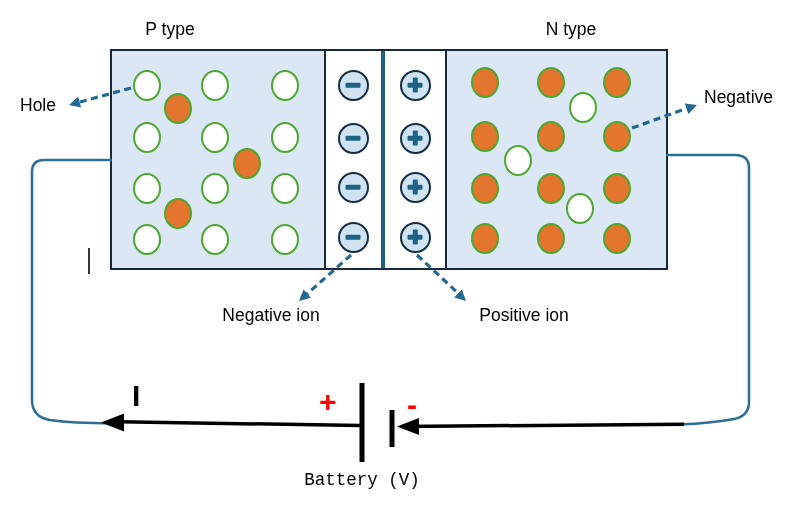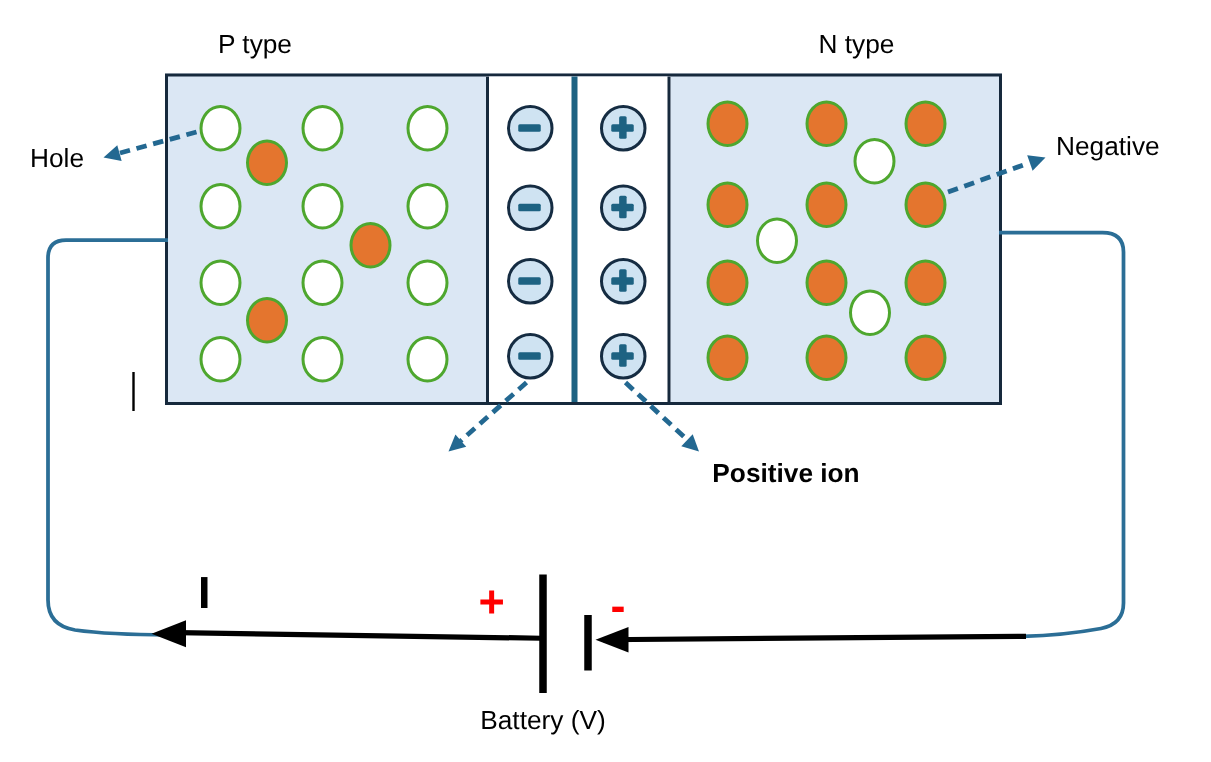--- a/index.html
+++ b/index.html
@@ -134,18 +134,19 @@
     <polygon points="299,301 303.6,289.6 310.8,297.8" style="fill:var(--dashed-arrow)"></polygon>
 
     <line x1="417" y1="255" x2="459" y2="294" style="stroke:var(--dashed-arrow)" stroke-width="3.2" stroke-dasharray="7 4.5"></line>
     <polygon points="466,301 454.2,297.5 461.8,289.5" style="fill:var(--dashed-arrow)"></polygon>
   </svg>
 
   <div class="lbl centered" style="left:521px;top:19px;width:100px;">N type</div>
   <div class="lbl centered" style="left:120px;top:19px;width:100px;">P type</div>
   <div class="lbl" style="left:20px;top:95px;">Hole</div>
   <div class="lbl" style="left:704px;top:87px;">Negative</div>
-  <div class="lbl centered" style="left:464px;top:305px;width:120px;font-weight:bold;">Positive ion</div>
+  <div class="lbl centered" style="left:211px;top:305px;width:120px;">Negative ion</div>
+  <div class="lbl centered" style="left:464px;top:305px;width:120px;">Positive ion</div>
   <div class="current-lbl" style="left:132px;top:381px;">I</div>
   <div class="sign" style="left:319px;top:387px;">+</div>
   <div class="sign" style="left:407px;top:390px;">-</div>
-  <div class="lbl centered" style="left:302px;top:470px;width:120px;">Battery (V)</div>
+  <div class="lbl centered" style="left:302px;top:470px;width:120px;font-family:Liberation Mono, monospace;">Battery (V)</div>
 </div>
 
 </body></html>

